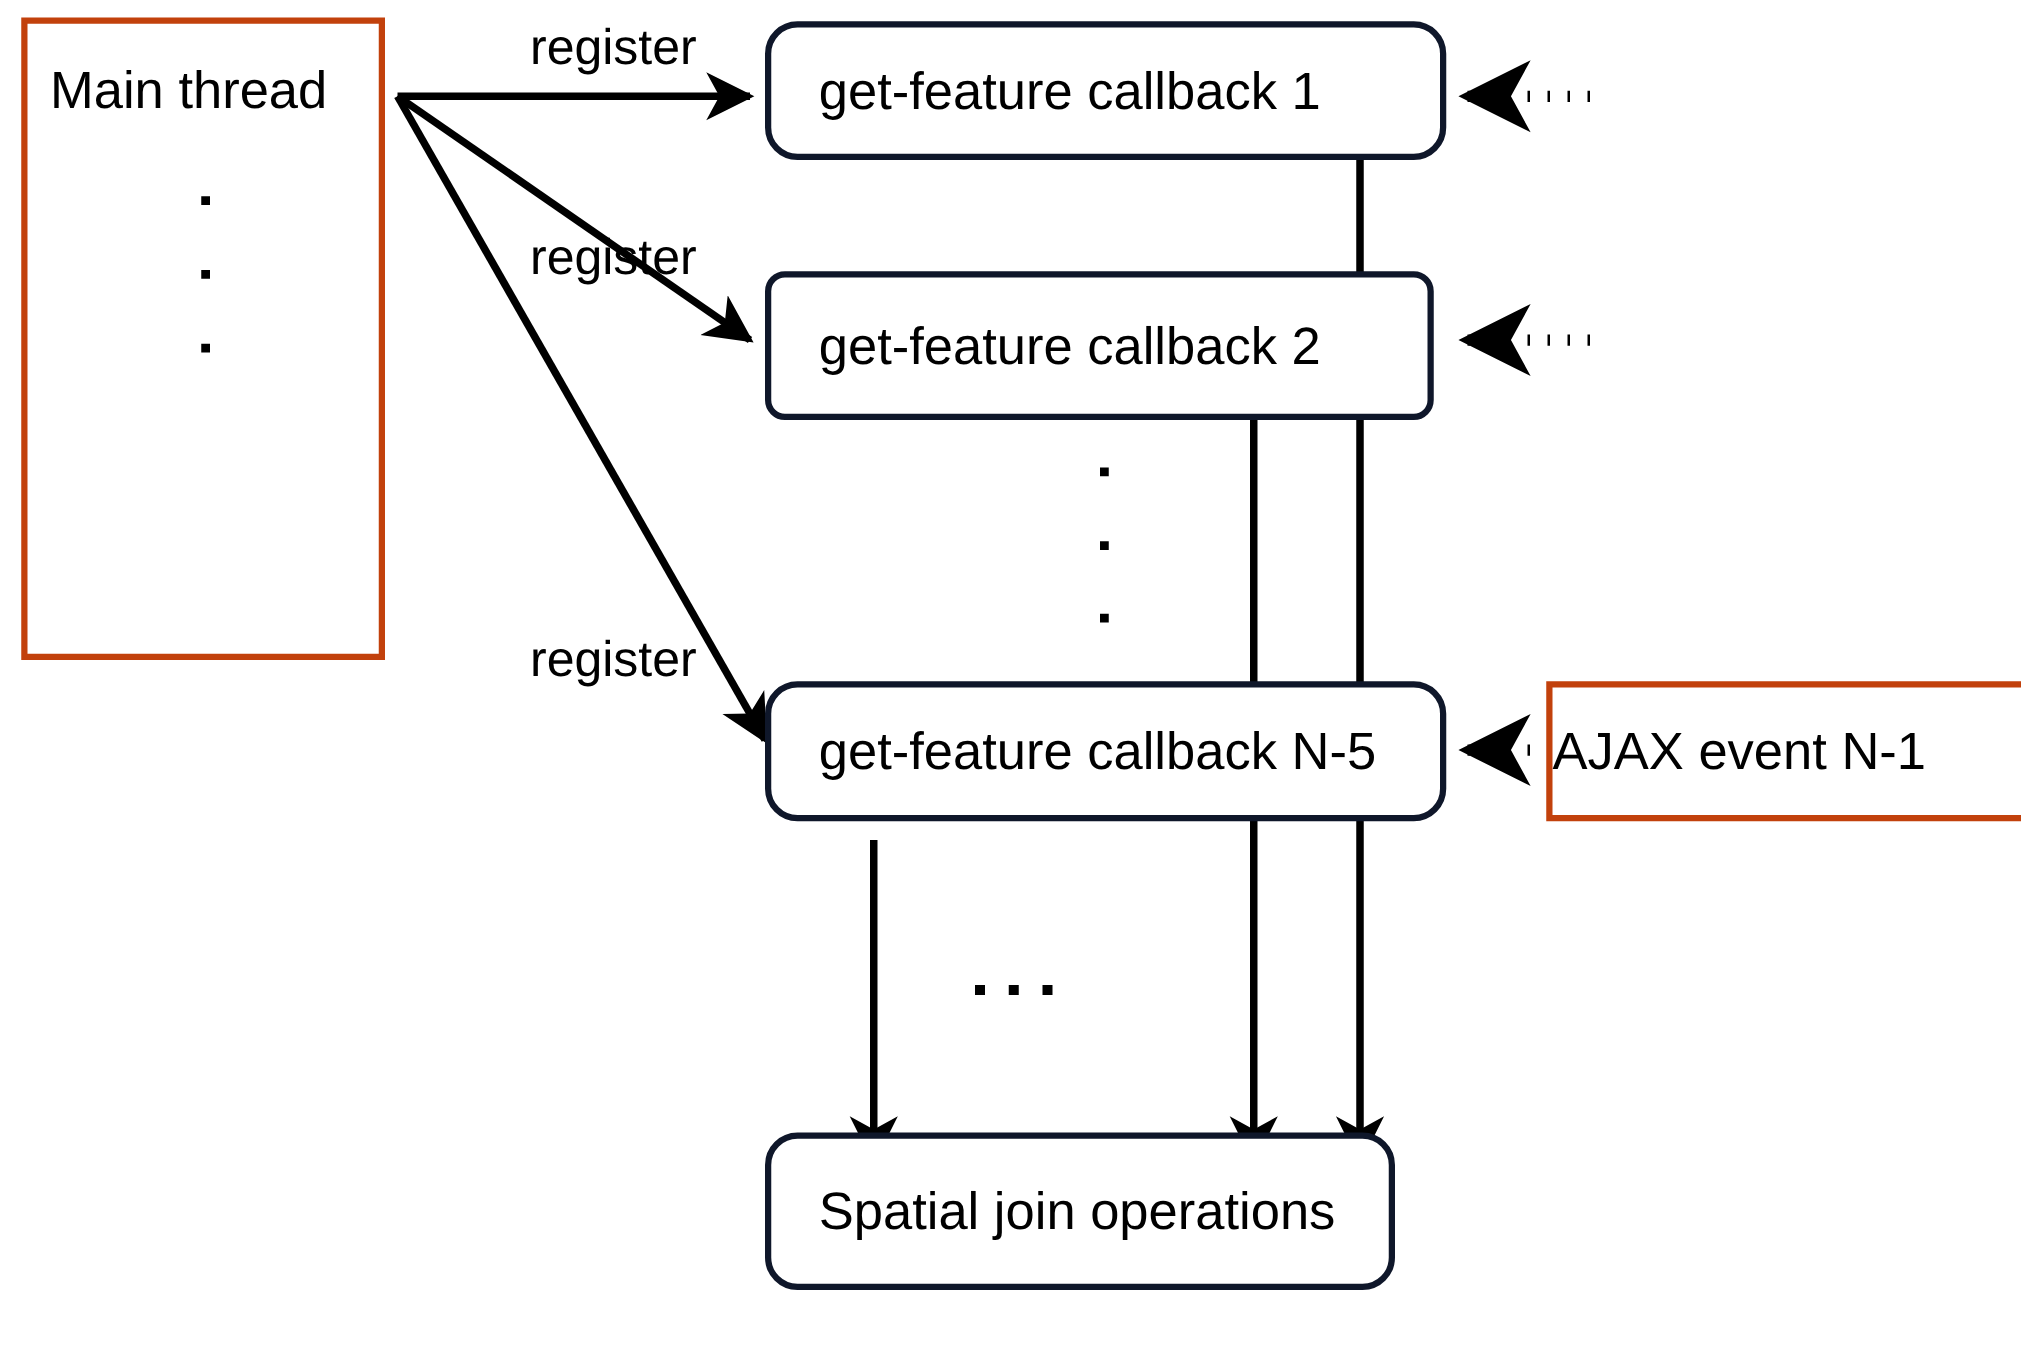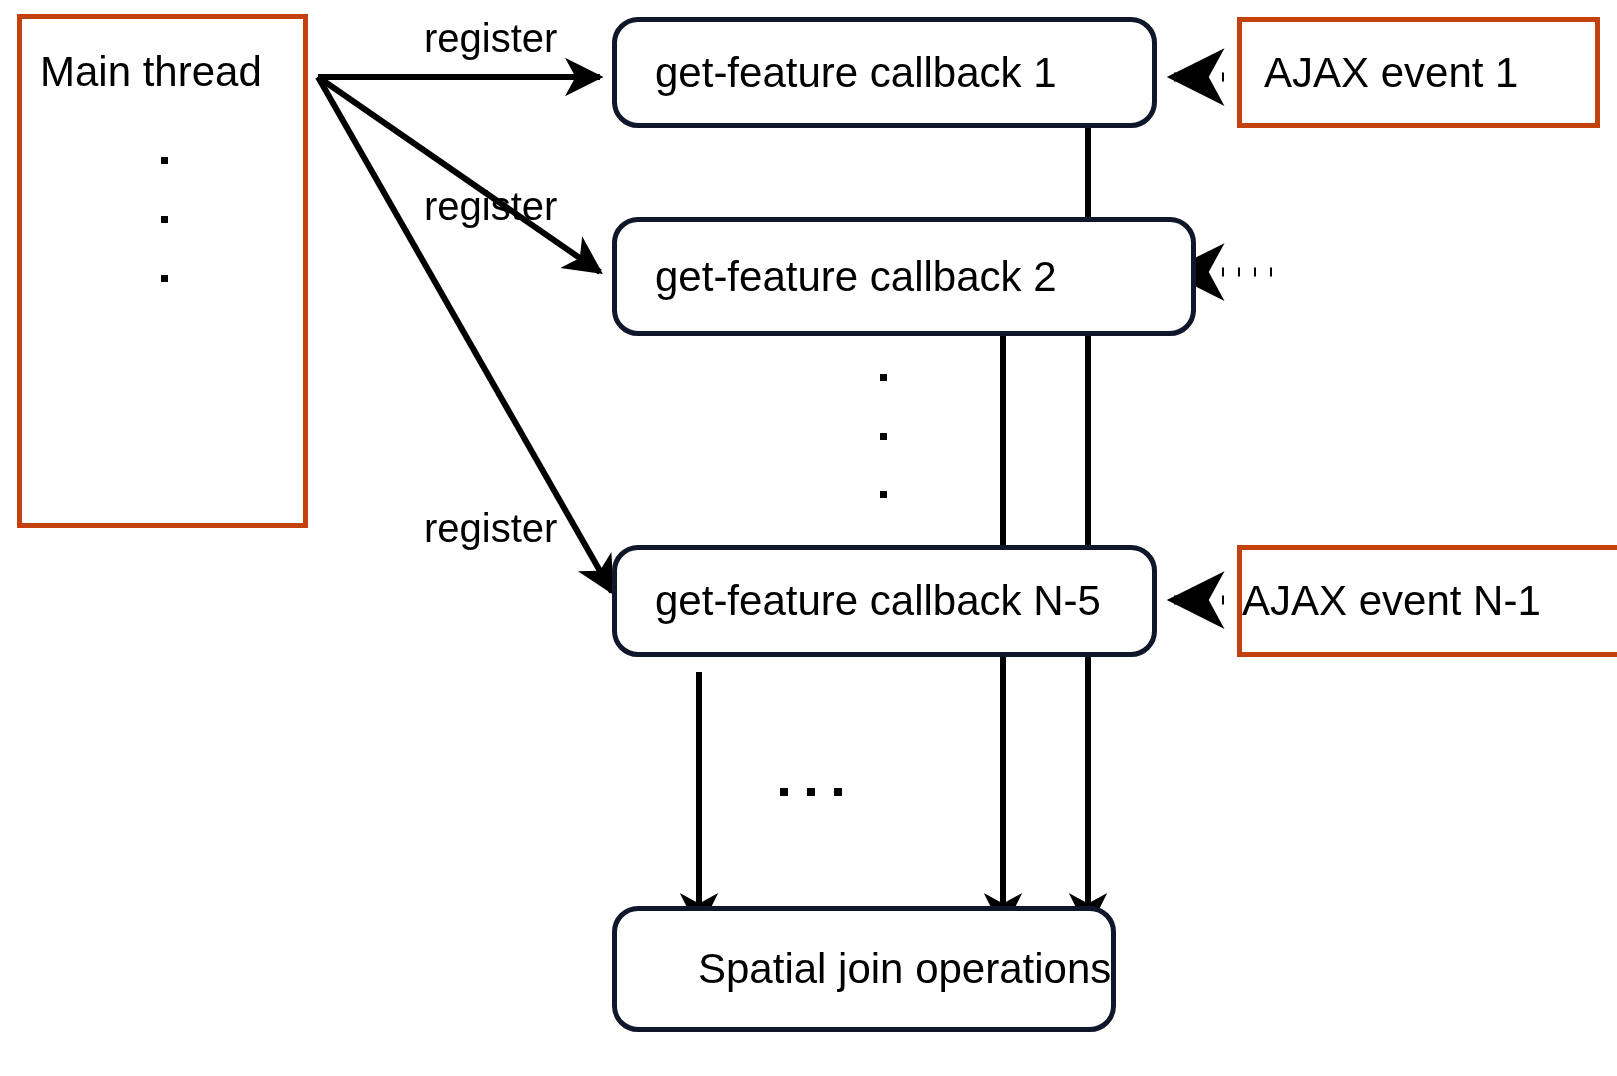--- a/index.html
+++ b/index.html
@@ -123,50 +123,47 @@
   <div class="vdots" style="left:160px; top:157px; width:8px; height:125px;">
     <span></span>
       <span></span>
       <span></span>
   </div>
 
   <div class="node node-round" style="left:612px; top:17px; width:545px; height:111px;">
     <span class="node-label" style="padding-left:38px;">get-feature callback 1</span>
   </div>
 
-  <div class="node node-round" style="left:612px; top:217px; width:584px; height:119px;">
+  <div class="node node-round" style="left:612px; top:217px; width:535px; height:119px;border-radius:16px;">
     <span class="node-label" style="padding-left:38px;">get-feature callback 2</span>
   </div>
 
   <div class="node node-round" style="left:612px; top:545px; width:545px; height:112px;">
     <span class="node-label" style="padding-left:38px;">get-feature callback N-5</span>
   </div>
 
   <div class="vdots" style="left:879px; top:374px; width:8px; height:124px;">
     <span></span>
       <span></span>
       <span></span>
   </div>
 
-  <div class="node node-rect" style="left:1237px; top:17px; width:363px; height:111px;">
-    <span class="node-label" style="padding-left:22px;">AJAX event 1</span>
-  </div>
 
 
   <div class="node node-rect" style="left:1237px; top:545px; width:405px; height:112px;">
     <span class="node-label" style="padding-left:0px;">AJAX event N-1</span>
   </div>
 
   <div class="hdots" style="left:780px; top:787px; width:62px; height:10px;">
     <span></span>
       <span></span>
       <span></span>
   </div>
 
-  <div class="node node-round" style="left:612px; top:906px; width:504px; height:126px;padding-left:43px;">
+  <div class="node node-round" style="left:612px; top:906px; width:504px; height:126px;">
     <span class="node-label" style="padding-left:38px;">Spatial join operations</span>
   </div>
 
   <div class="edge-label" style="left:384px; top:18px;">register</div>
 
   <div class="edge-label" style="left:384px; top:186px;">register</div>
 
   <div class="edge-label" style="left:384px; top:508px;">register</div>
 
 </div>

